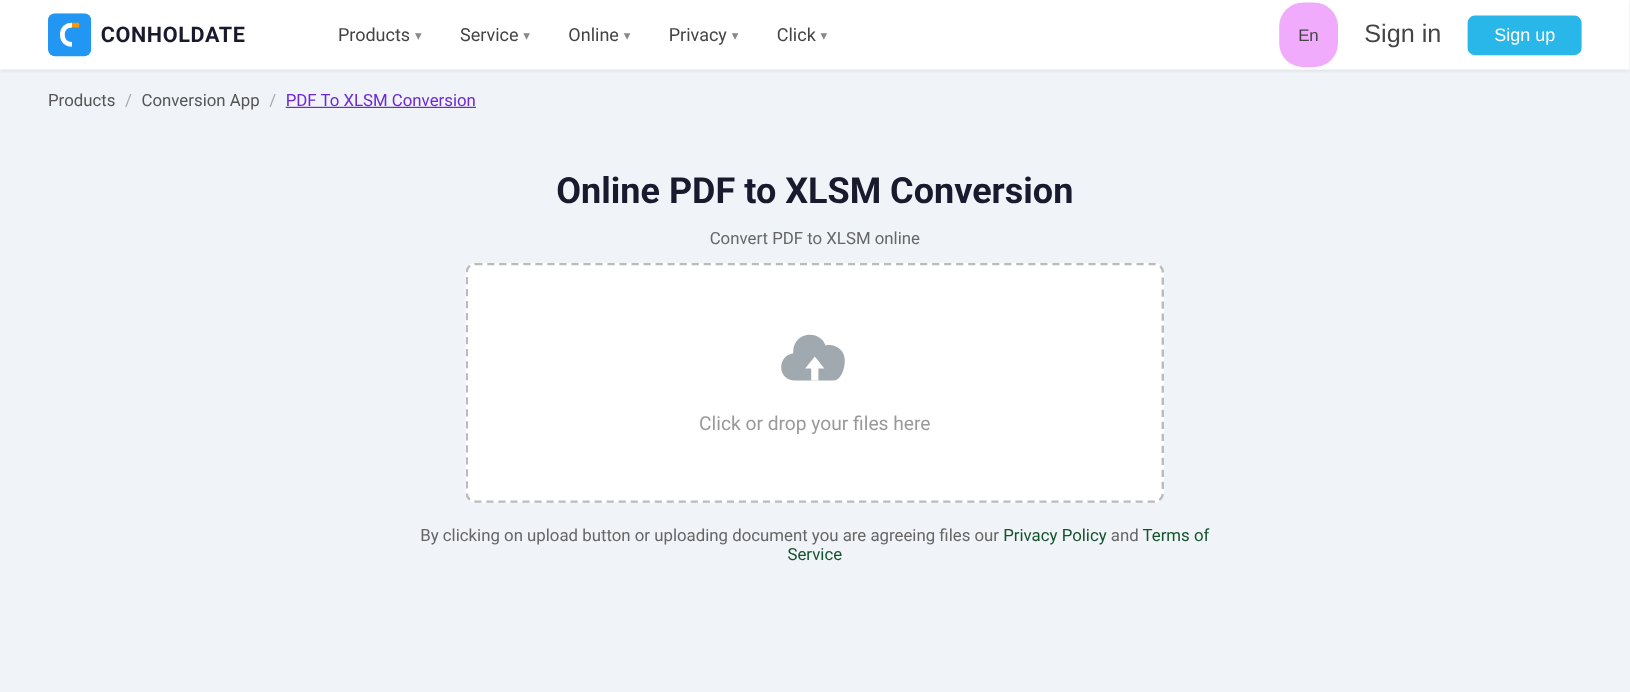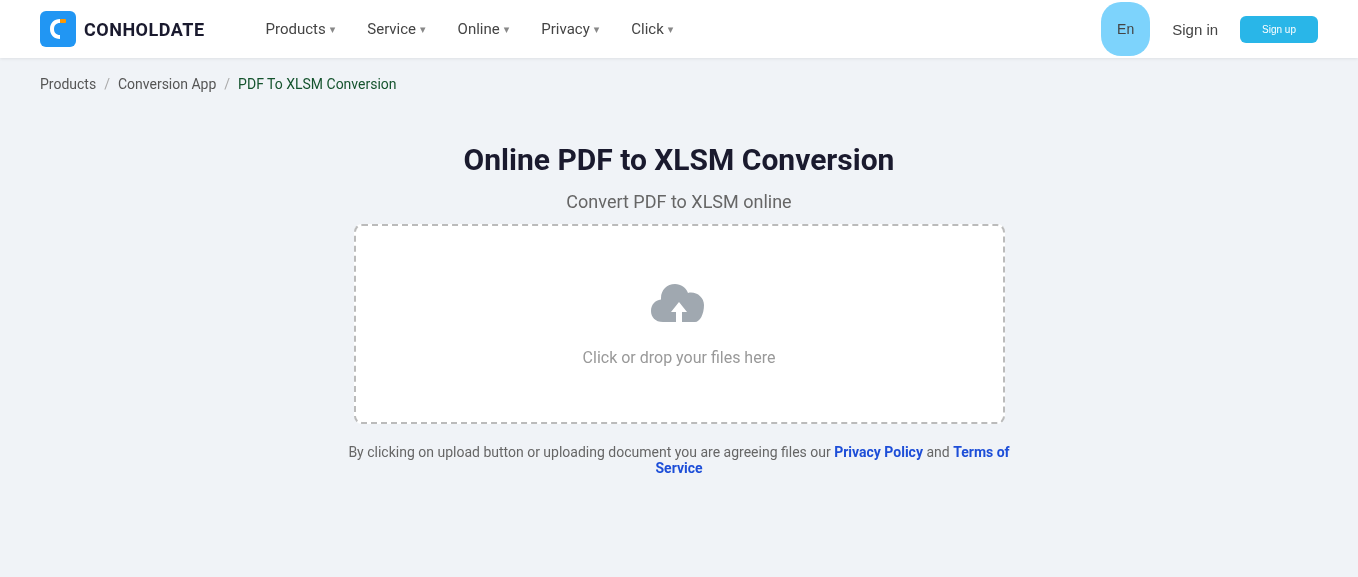--- a/index.html
+++ b/index.html
@@ -14,21 +14,21 @@
       height: 58px;
       box-shadow: 0 1px 3px rgba(0,0,0,0.08);
       position: relative;
       z-index: 10;
     }
     .navbar-logo {
       display: flex;
       align-items: center;
       gap: 8px;
       text-decoration: none;
-      margin-right: 47px;
+      margin-right: 63px;
     }
     .logo-icon {
       width: 36px;
       height: 36px;
     }
     .logo-text {
       font-size: 18px;
       font-weight: 700;
       color: #1a1a2e;
       letter-spacing: 0.5px;
@@ -53,42 +53,42 @@
     .nav-chevron {
       font-size: 11px;
       color: #888;
     }
     .navbar-right {
       display: flex;
       align-items: center;
       gap: 12px;
     }
     .lang-btn {
-      background: #7dd3fc;
+      background: #f0abfc;
       border: none;
       border-radius: 20px;
       padding: 19px 16px;
       font-size: 14px;
       color: #444;
       cursor: pointer;
     }
     .signin-btn {
       background: none;
       border: none;
-      font-size: 15px;
+      font-size: 21px;
       color: #444;
       cursor: pointer;
       padding: 6px 10px;
     }
     .signup-btn {
       background: #29b6e8;
       border: none;
       border-radius: 6px;
       padding: 8px 22px;
-      font-size: 10px;
+      font-size: 15px;
       color: #fff;
       cursor: pointer;
       font-weight: 500;
     }
 
     
     .breadcrumb {
       display: flex;
       align-items: center;
       gap: 8px;
@@ -98,55 +98,56 @@
     }
     .breadcrumb-sep {
       color: #aaa;
     }
     .breadcrumb-link {
       color: #555;
       text-decoration: none;
       cursor: pointer;
     }
     .breadcrumb-current {
-      color: #14532d;
+      color: #6d28d9;
+      text-decoration: underline;
     }
 
     
     .main-content {
       display: flex;
       flex-direction: column;
       align-items: center;
       padding: 40px 20px 60px;
     }
     .page-title {
       font-size: 30px;
       font-weight: 700;
       color: #1a1a2e;
       margin-bottom: 14px;
       text-align: center;
     }
     .page-subtitle {
-      font-size: 18px;
+      font-size: 14px;
       color: #666;
       margin-bottom: 12px;
     }
     .powered-by {
       font-size: 14px;
       color: #888;
       margin-bottom: 30px;
     }
     .powered-by a {
       color: #29b6e8;
       text-decoration: none;
     }
 
     
     .drop-zone {
-      width: 651px;
+      width: 582px;
       height: 200px;
       border: 2px dashed #bbb;
       border-radius: 8px;
       background: #fff;
       display: flex;
       flex-direction: column;
       align-items: center;
       justify-content: center;
       gap: 14px;
       cursor: pointer;
@@ -164,23 +165,22 @@
     }
 
     
     .terms-text {
       font-size: 14px;
       color: #666;
       text-align: center;
       max-width: 700px;
     }
     .terms-text a {
-      color: #1d4ed8;
-      text-decoration: none;
-      font-weight: bold;
+      color: #14532d;
+      text-decoration: none;
     }
   </style>
 </head>
 <body>
 
 <nav class="navbar">
   <a class="navbar-logo" href="#">
 
     <svg class="logo-icon" viewBox="0 0 36 36" xmlns="http://www.w3.org/2000/svg">
       <rect width="36" height="36" rx="6" fill="#2196f3"></rect>

